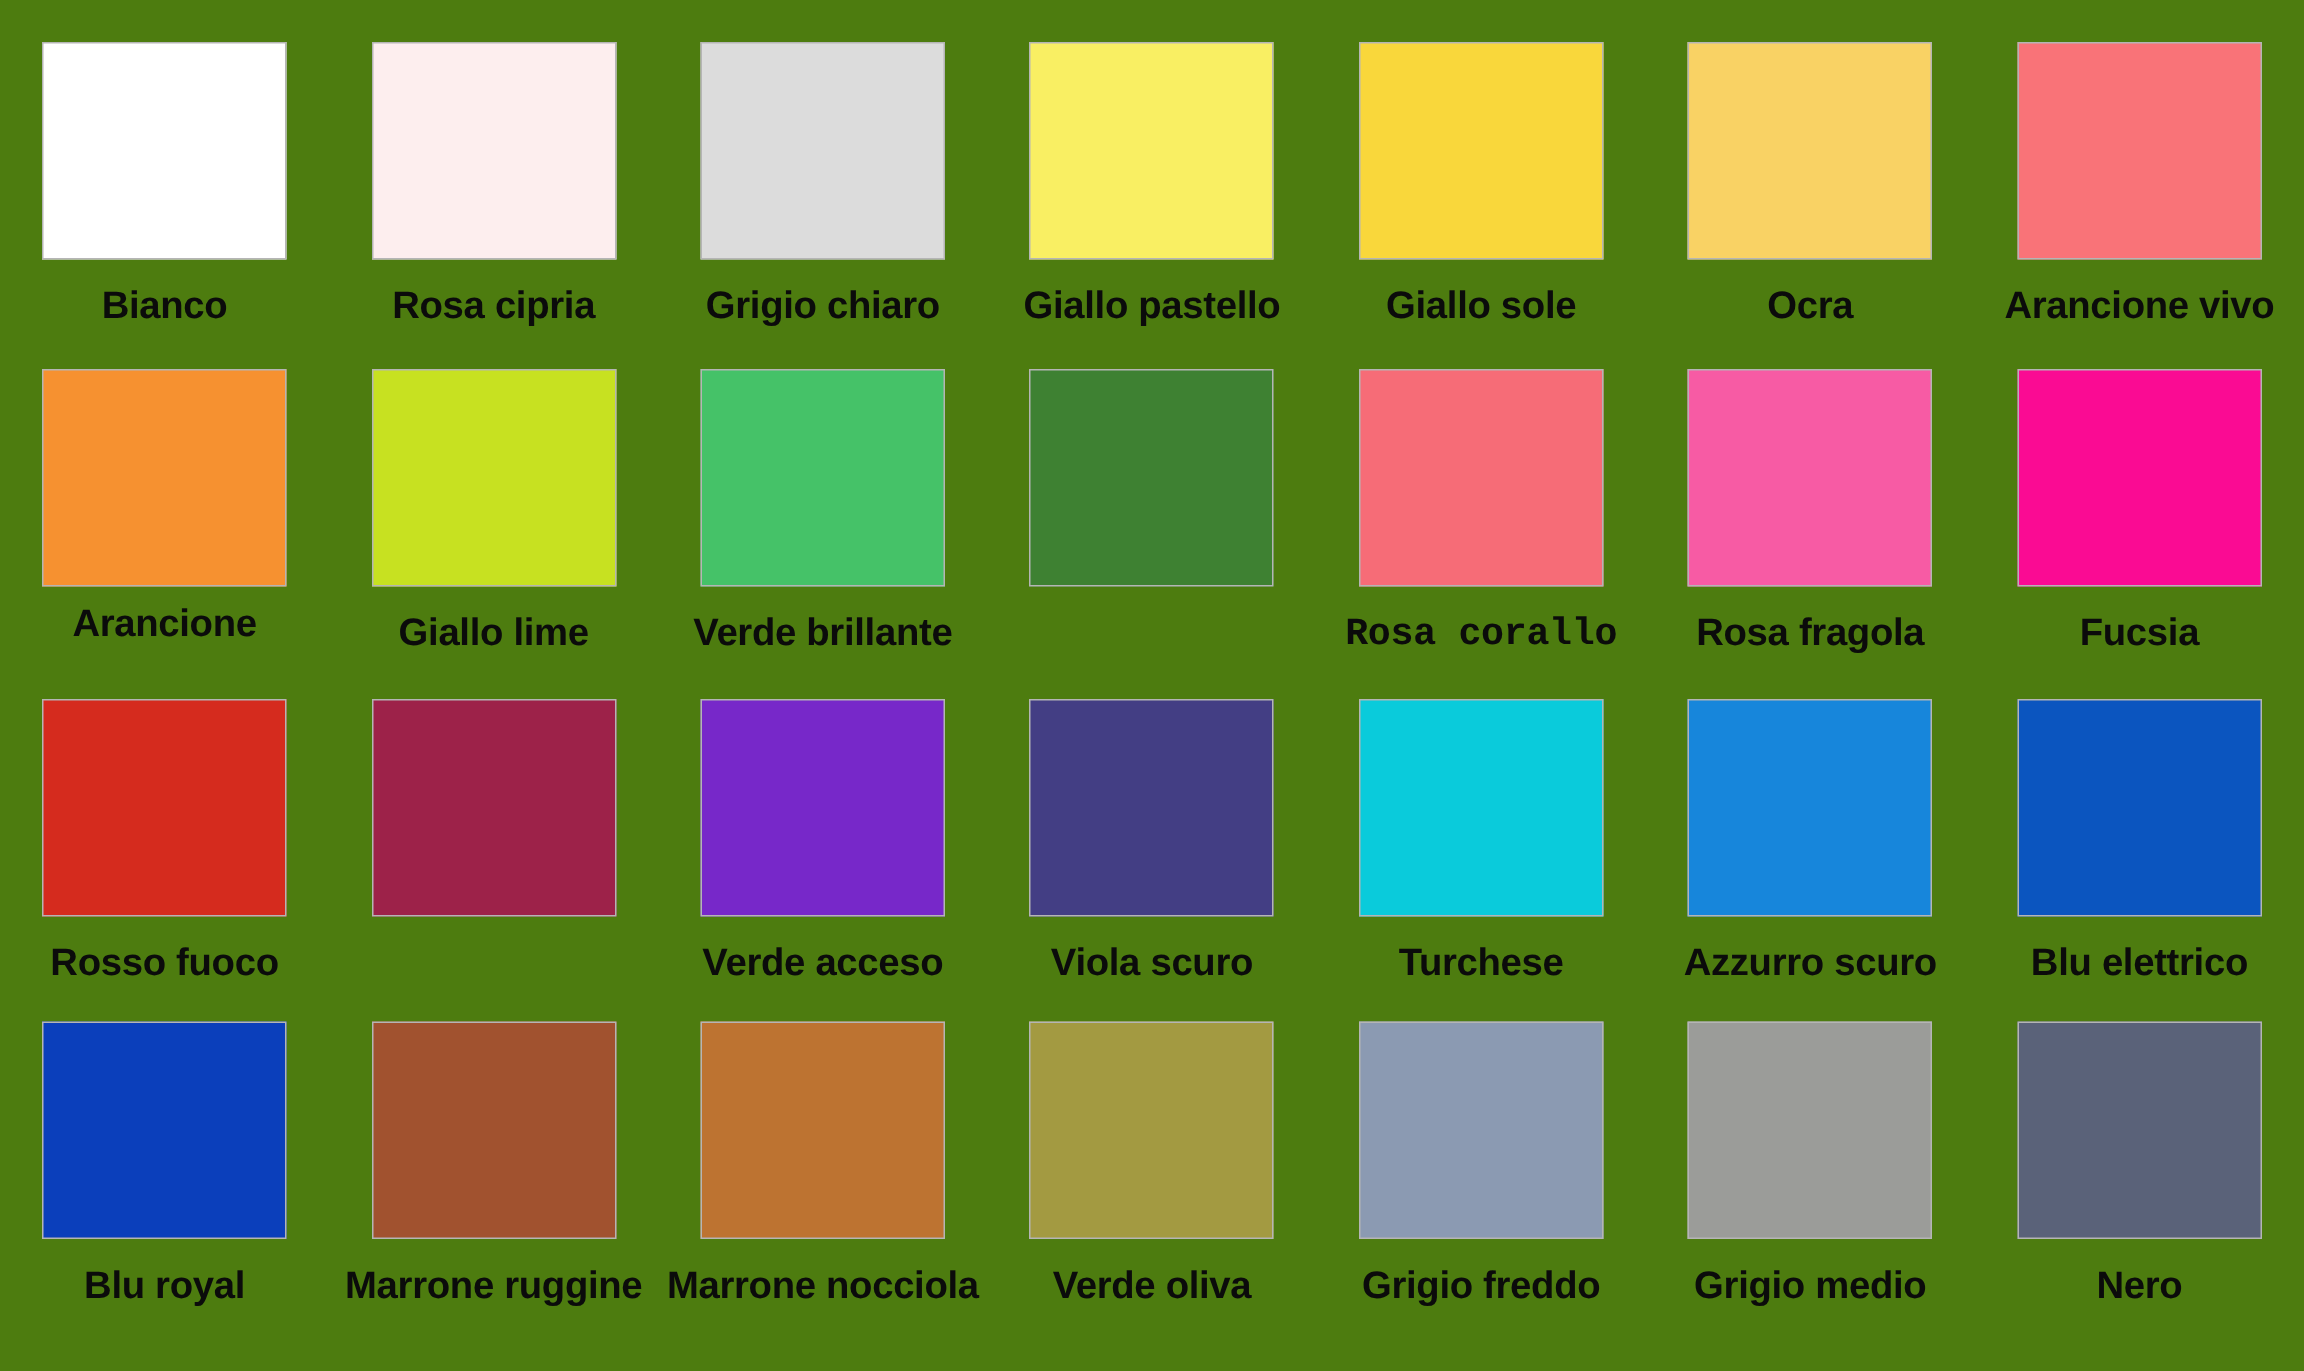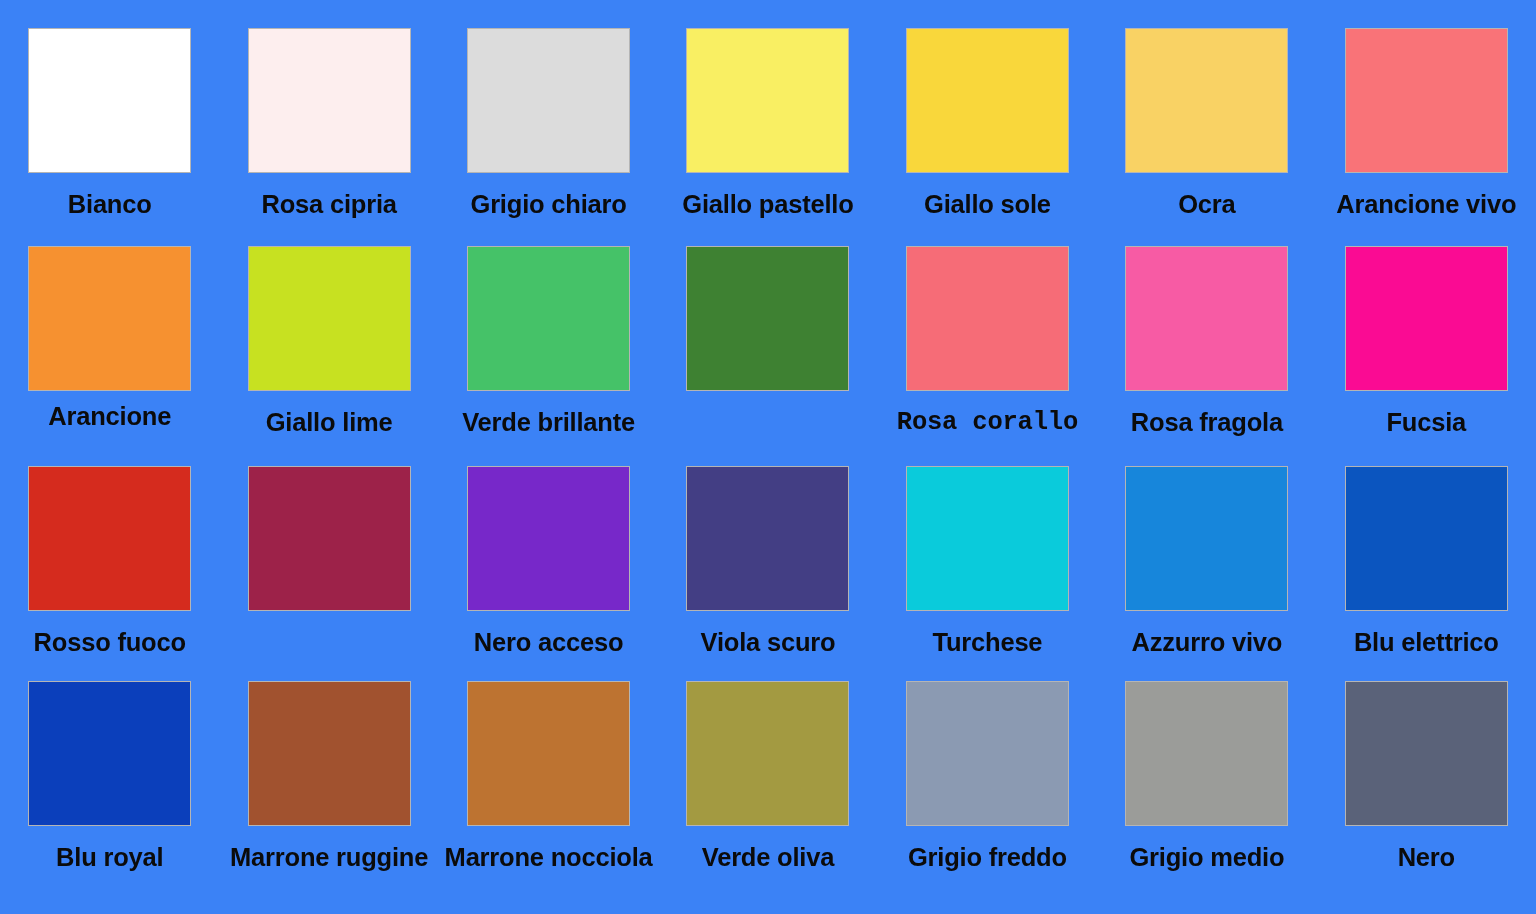--- a/index.html
+++ b/index.html
@@ -46,21 +46,21 @@
     text-align: center;
     line-height: 1.22;
     letter-spacing: -0.2px;
     width: 215px;
     word-wrap: break-word;
   }
 </style>
 </head>
 <body>
 
-<div id="palette-grid" style="background: #3b82f6;">
+<div id="palette-grid" style="background: #4d7c0f;">
     <div class="swatch-cell">
       <div class="swatch-chip" style="background-color: rgb(255, 255, 255); border-color: rgb(181, 181, 181);"></div>
       <div class="swatch-label" style="color: rgb(11, 11, 11);">Bianco</div>
     </div>
     <div class="swatch-cell">
       <div class="swatch-chip" style="background-color: rgb(253, 238, 238); border-color: rgb(181, 181, 181);"></div>
       <div class="swatch-label" style="color: rgb(11, 11, 11);">Rosa cipria</div>
     </div>
     <div class="swatch-cell">
       <div class="swatch-chip" style="background-color: rgb(220, 220, 220); border-color: rgb(181, 181, 181);"></div>
@@ -111,33 +111,33 @@
     </div>
     <div class="swatch-cell">
       <div class="swatch-chip" style="background-color: rgb(213, 43, 30); border-color: rgb(181, 181, 181);"></div>
       <div class="swatch-label" style="color: rgb(11, 11, 11);">Rosso fuoco</div>
     </div>
     <div class="swatch-cell">
       <div class="swatch-chip" style="background-color: rgb(157, 34, 73); border-color: rgb(181, 181, 181);"></div>
     </div>
     <div class="swatch-cell">
       <div class="swatch-chip" style="background-color: rgb(119, 40, 201); border-color: rgb(181, 181, 181);"></div>
-      <div class="swatch-label" style="color: rgb(11, 11, 11);">Nero acceso</div>
+      <div class="swatch-label" style="color: rgb(11, 11, 11);">Verde acceso</div>
     </div>
     <div class="swatch-cell">
       <div class="swatch-chip" style="background-color: rgb(67, 62, 132); border-color: rgb(181, 181, 181);"></div>
       <div class="swatch-label" style="color: rgb(11, 11, 11);">Viola scuro</div>
     </div>
     <div class="swatch-cell">
       <div class="swatch-chip" style="background-color: rgb(10, 203, 219); border-color: rgb(181, 181, 181);"></div>
       <div class="swatch-label" style="color: rgb(11, 11, 11);">Turchese</div>
     </div>
     <div class="swatch-cell">
       <div class="swatch-chip" style="background-color: rgb(23, 134, 219); border-color: rgb(181, 181, 181);"></div>
-      <div class="swatch-label" style="color: rgb(11, 11, 11);">Azzurro vivo</div>
+      <div class="swatch-label" style="color: rgb(11, 11, 11);">Azzurro scuro</div>
     </div>
     <div class="swatch-cell">
       <div class="swatch-chip" style="background-color: rgb(11, 85, 191); border-color: rgb(181, 181, 181);"></div>
       <div class="swatch-label" style="color: rgb(11, 11, 11);">Blu elettrico</div>
     </div>
     <div class="swatch-cell">
       <div class="swatch-chip" style="background-color: rgb(11, 63, 187); border-color: rgb(181, 181, 181);"></div>
       <div class="swatch-label" style="color: rgb(11, 11, 11);">Blu royal</div>
     </div>
     <div class="swatch-cell">

